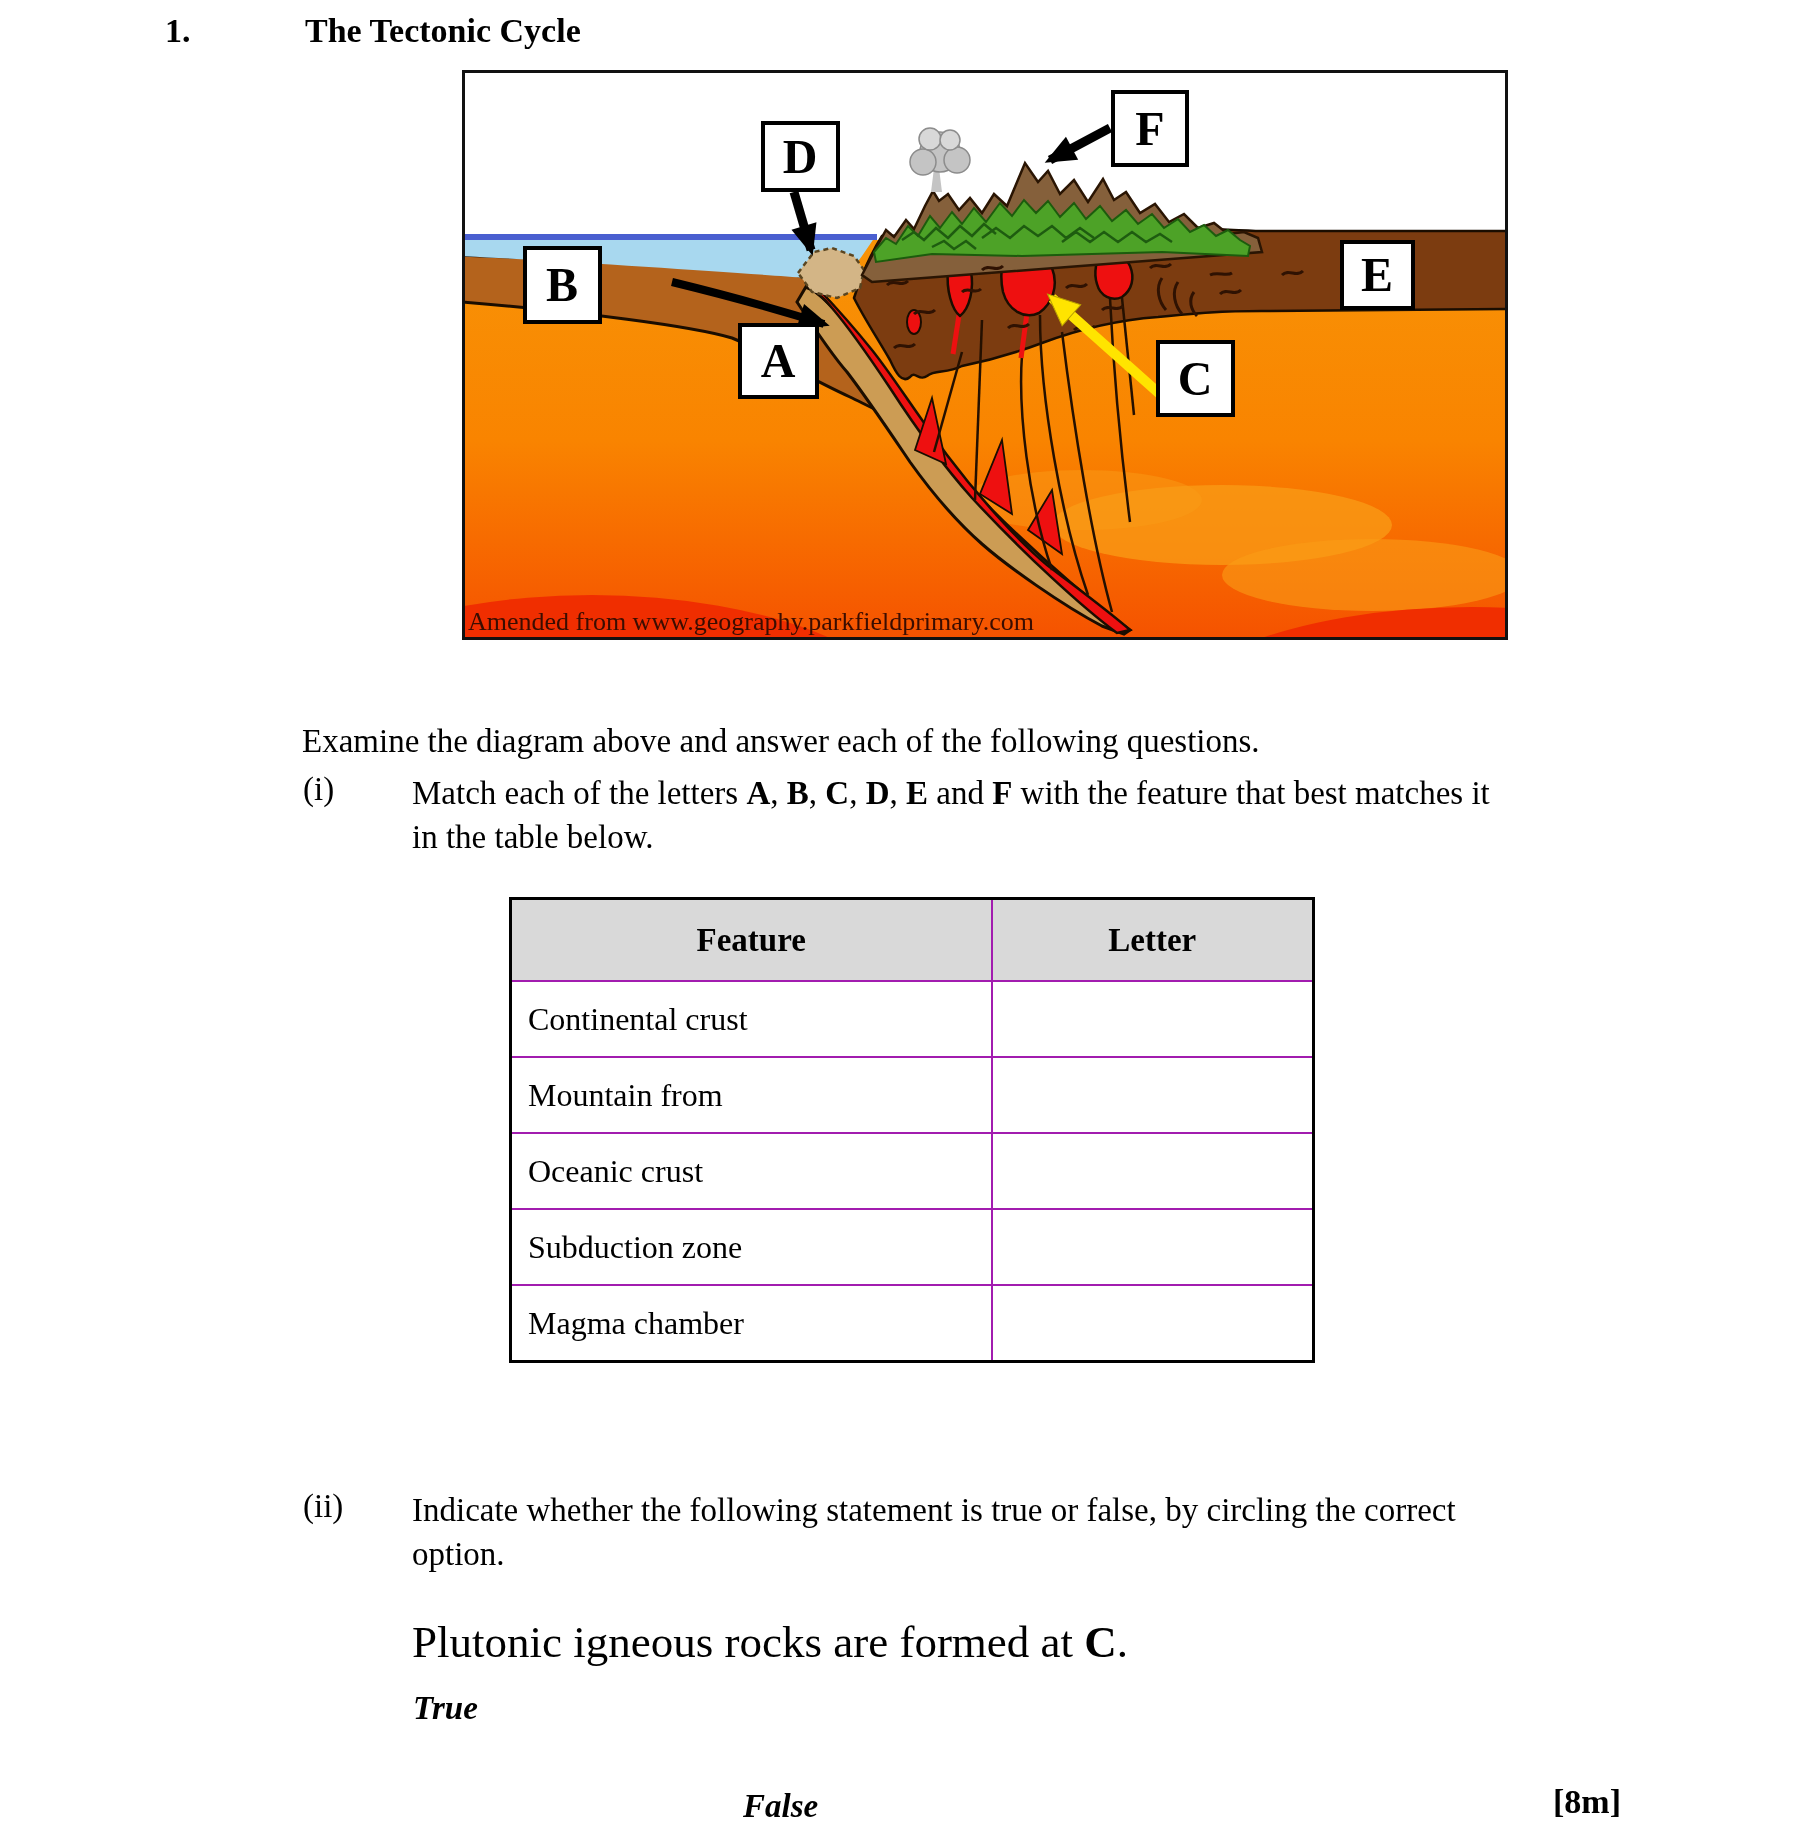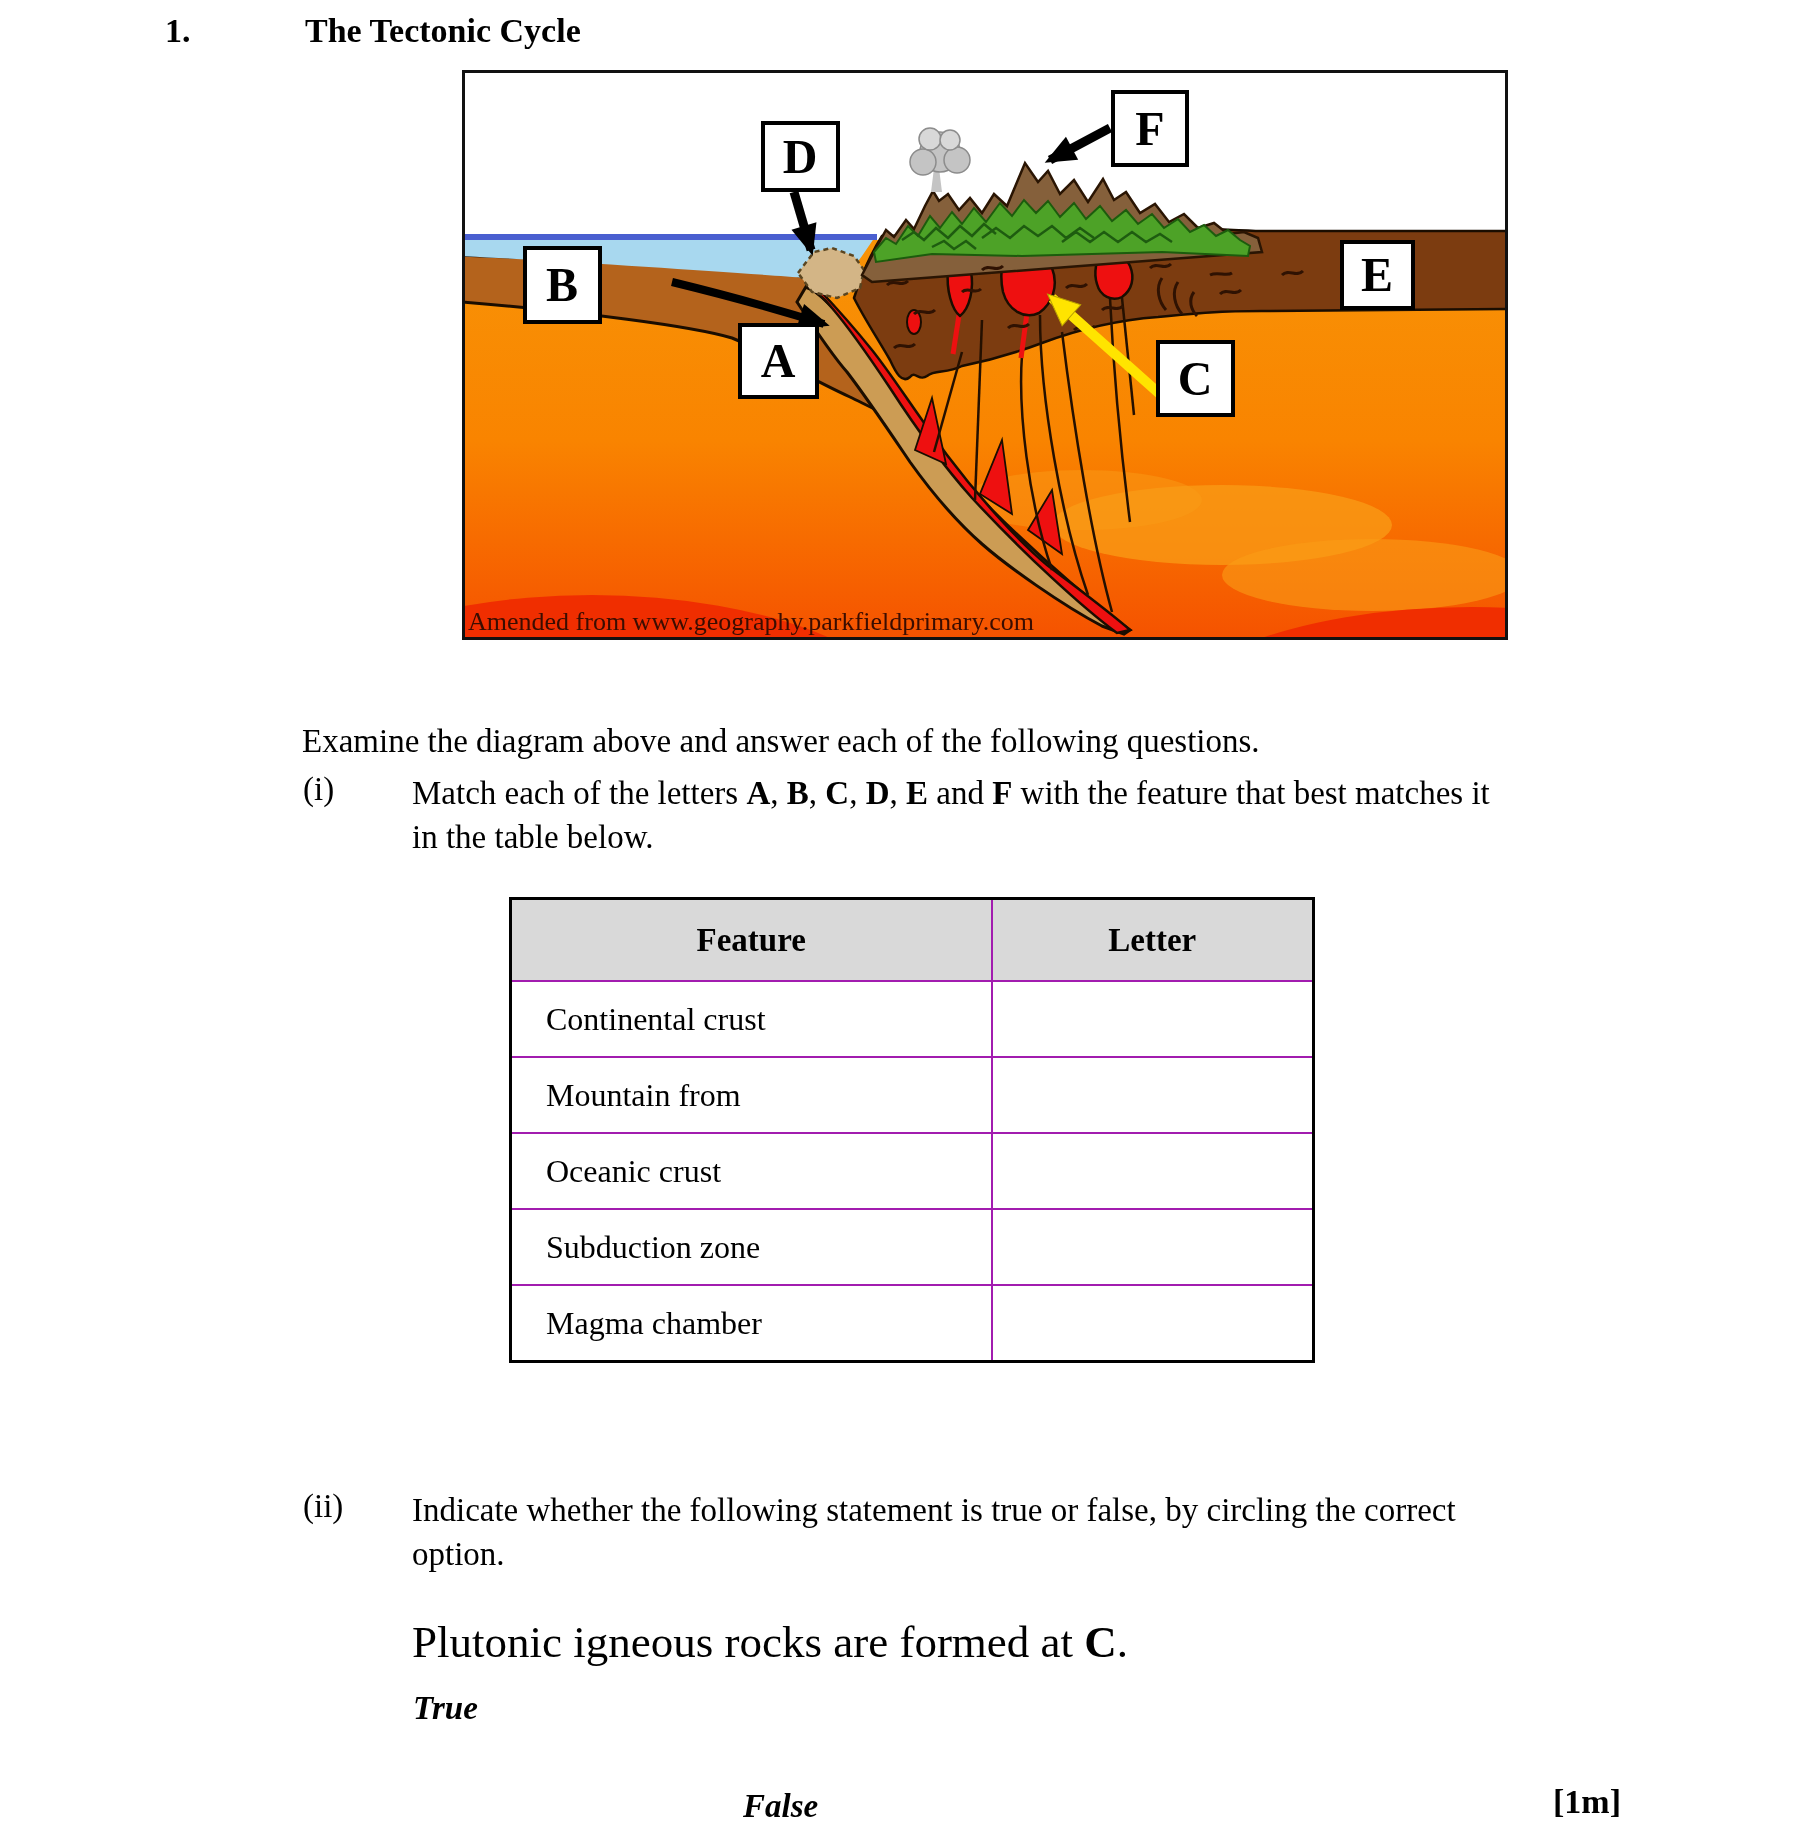--- a/index.html
+++ b/index.html
@@ -14,21 +14,21 @@
   .numeral{font-size:33px;}
   .qtext{font-size:33px;line-height:44px;white-space:pre-wrap;}
   .qtext b{font-weight:bold;}
   .statement{font-size:45px;white-space:pre-wrap;}
   .tf{font-size:33px;font-weight:bold;font-style:italic;}
   .marks{font-size:34px;font-weight:bold;}
   table.match{border-collapse:collapse;table-layout:fixed;}
   table.match td,table.match th{border:2px solid #a21caf;}
   table.match{border:3px solid #000;}
   th.hdr{background:#d9d9d9;font-size:33px;font-weight:bold;text-align:center;height:78px;vertical-align:middle;}
-  td.feature{font-size:32px;text-align:left;padding-left:34px;height:72px;vertical-align:middle;}
+  td.feature{font-size:32px;text-align:left;padding-left:16px;height:72px;vertical-align:middle;}
   td.letter{height:72px;}
   .diagram{position:absolute;left:462px;top:70px;width:1046px;height:570px;}
   svg{display:block;}
 </style>
 </head>
 <body>
 
 <div class="page">
 
   <span class="abs qnum" style="left:165px;top:12px;">1.</span>
@@ -241,14 +241,14 @@
     </table>
 
   <span class="abs numeral" style="left:303px;top:1488px;">(ii)</span>
   <p class="abs qtext" style="left:412px;top:1488px;width:1190px;margin:0;"><span>Indicate whether the following statement is true or false, by circling the correct</span><br><span>option.</span></p>
 
   <p class="abs statement" style="left:412px;top:1616px;margin:0;"><span>Plutonic igneous rocks are formed at </span><b>C</b><span>.</span></p>
 
   <span class="abs tf" style="left:413px;top:1690px;">True</span>
   <span class="abs tf" style="left:743px;top:1788px;">False</span>
 
-  <span class="abs marks" style="left:1553px;top:1783px;">[1m]</span>
+  <span class="abs marks" style="left:1553px;top:1783px;">[8m]</span>
 </div>
 
 </body></html>

